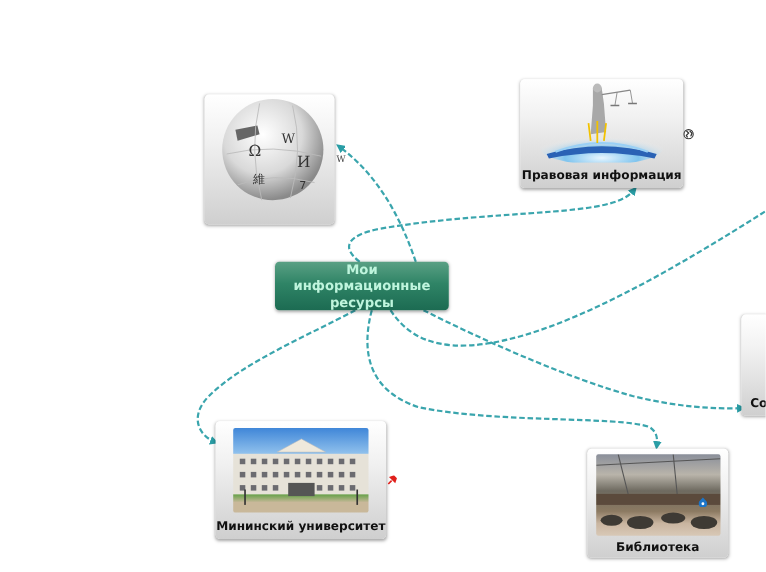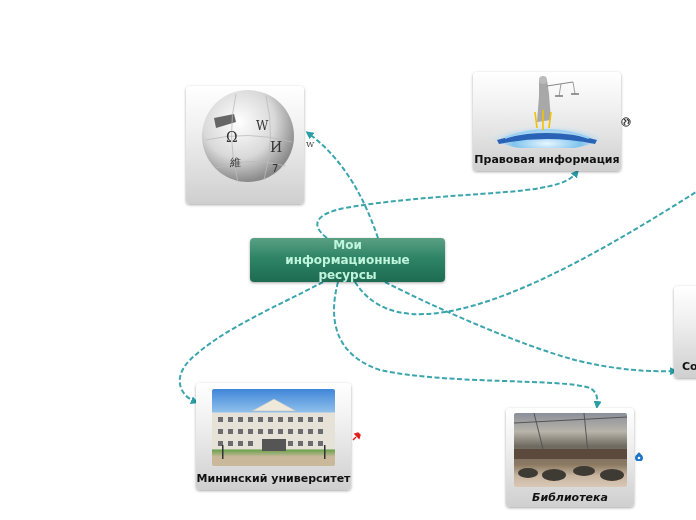--- a/index.html
+++ b/index.html
@@ -16,21 +16,21 @@
     box-shadow:0 1px 3px rgba(0,0,0,0.35);
     box-sizing:border-box;
     cursor:pointer;
   }
   .node .label {
     position:absolute; left:0; right:0; text-align:center;
     font-size:11px; font-weight:bold; color:#111;
     white-space:nowrap;
   }
   .central {
-    position:absolute; left:250px; top:238px; width:195px; height:44px;
+    position:absolute; left:250px; top:238px; width:158px; height:44px;
     border-radius:4px;
     background:linear-gradient(to bottom, #5aa084 0%, #2f8466 45%, #1c6b52 100%);
     box-shadow:0 1px 3px rgba(0,0,0,0.35);
     color:#bff5dd; font-weight:bold; font-size:12px; line-height:15px;
     text-align:center; display:flex; align-items:center; justify-content:center;
     cursor:pointer;
   }
   .img { position:absolute; overflow:hidden; border-radius:2px; }
   .marker {
     position:absolute; font-size:9px; line-height:10px; cursor:pointer;
@@ -171,21 +171,21 @@
     </svg>
   </div>
   <div class="label" style="top:89px;">Мининский университет</div>
 </div>
 <div class="marker" style="left:352px; top:432px;">
   <svg width="9" height="9" viewBox="0 0 9 9">
       <path d="M1,8 L4,5 M3,2 L7,6 L8,3 L6,1 Z" stroke="#e0201c" stroke-width="1.5" fill="#e0201c"></path>
     </svg>
 </div>
 
-<div class="node" style="left:506px; top:408px; width:128px; height:99px;font-style:italic;">
+<div class="node" style="left:534px; top:408px; width:128px; height:99px;">
   <div class="img" style="left:8px; top:5px; width:113px; height:74px; background:linear-gradient(to bottom,#8a8f9a 0%,#b9b4aa 25%,#6e6a60 45%,#8c7a62 70%,#c9b5a0 85%,#d8c8b6 100%);">
     <svg width="113" height="74" viewBox="0 0 113 74">
       <g stroke="#555" stroke-width="1" fill="none">
         <line x1="0" y1="10" x2="113" y2="4"></line>
           <line x1="20" y1="0" x2="30" y2="40"></line>
           <line x1="70" y1="0" x2="74" y2="40"></line>
       </g>
       <g fill="#5b4a3c">
           <rect x="0" y="36" width="113" height="10"></rect>
         </g>

